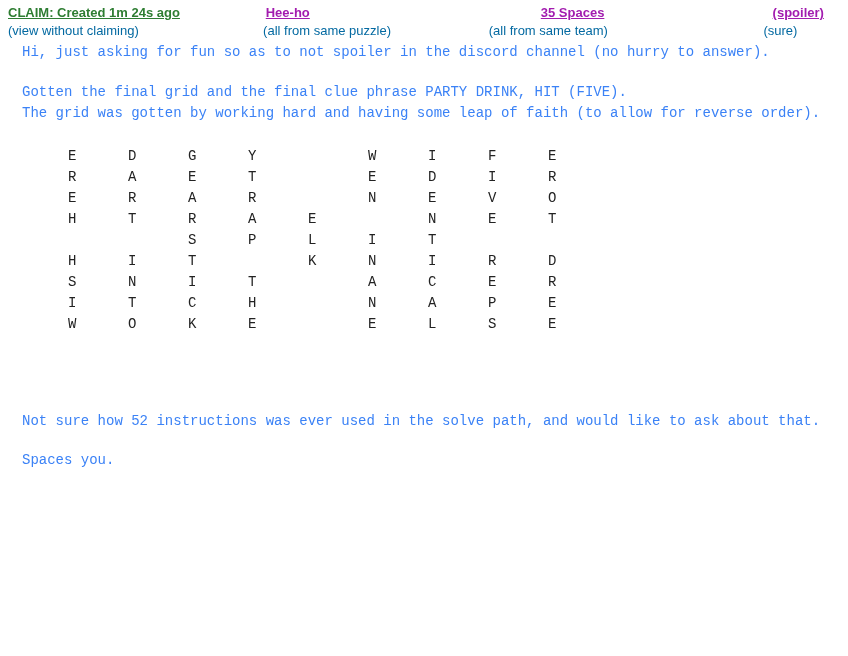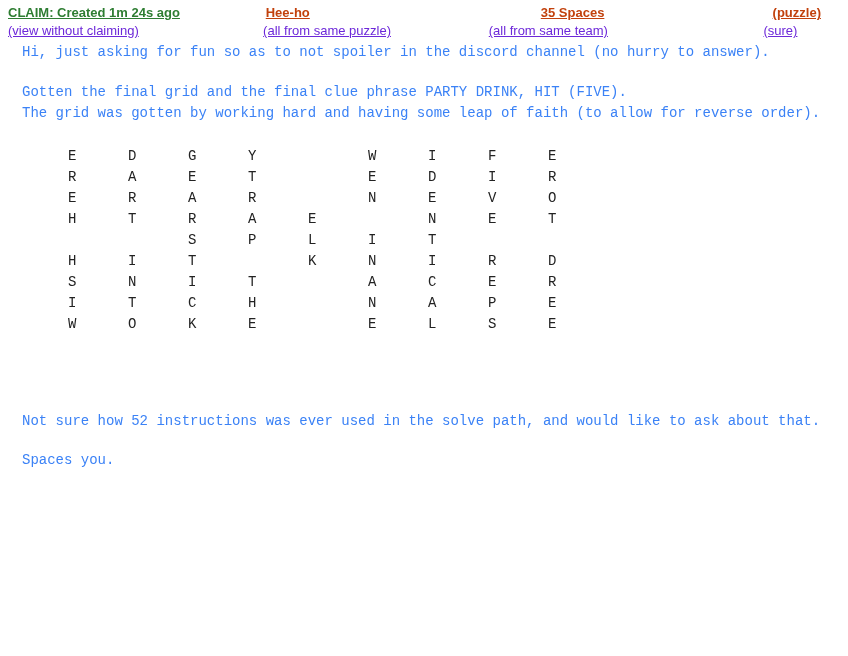--- a/index.html
+++ b/index.html
@@ -13,35 +13,34 @@
       background: #fff;
       width: 848px;
     }
     .header-row {
       display: flex;
       justify-content: flex-start;
       width: 100%;
       gap: 33px;
     }
     .header-cell {
-      color: #c2410c;
+      color: #a21caf;
       text-decoration: underline;
       font-weight: bold;
       cursor: pointer;
     }
     .header-cell.green { color: #2e7d32; }
     .subheader-row {
       display: flex;
       justify-content: space-between;
       width: 100%;
       margin-bottom: 2px;
     }
     .subheader-cell {
-      color: #6d28d9;
-      text-decoration: underline;
+      color: #0369a1;
       cursor: pointer;
     }
     .col1 { width: 260px; }
     .col2 { width: 280px; }
     .col3 { width: 230px; }
     .col4 { width: 78px; text-align: left; }
     .body-text {
       font-family: "Courier New", Courier, monospace;
       font-size: 14px;
       white-space: pre-wrap;
@@ -66,21 +65,21 @@
   </style>
 </head>
 <body>
 
 
 
 <div class="header-row">
   <span class="header-cell green col1">CLAIM: Created 1m 24s ago</span>
   <span class="header-cell col2">Hee-ho</span>
   <span class="header-cell col3">35 Spaces</span>
-  <span class="header-cell col4">(puzzle)</span>
+  <span class="header-cell col4">(spoiler)</span>
 </div>
 
 <div class="subheader-row">
   <span class="subheader-cell col1">(view without claiming)</span>
   <span class="subheader-cell col3">(all from same puzzle)</span>
   <span class="subheader-cell col2">(all from same team)</span>
   <span class="subheader-cell col4">(sure)</span>
 </div>
 
 <div class="body-text">Hi, just asking for fun so as to not spoiler in the discord channel (no hurry to answer).</div>

